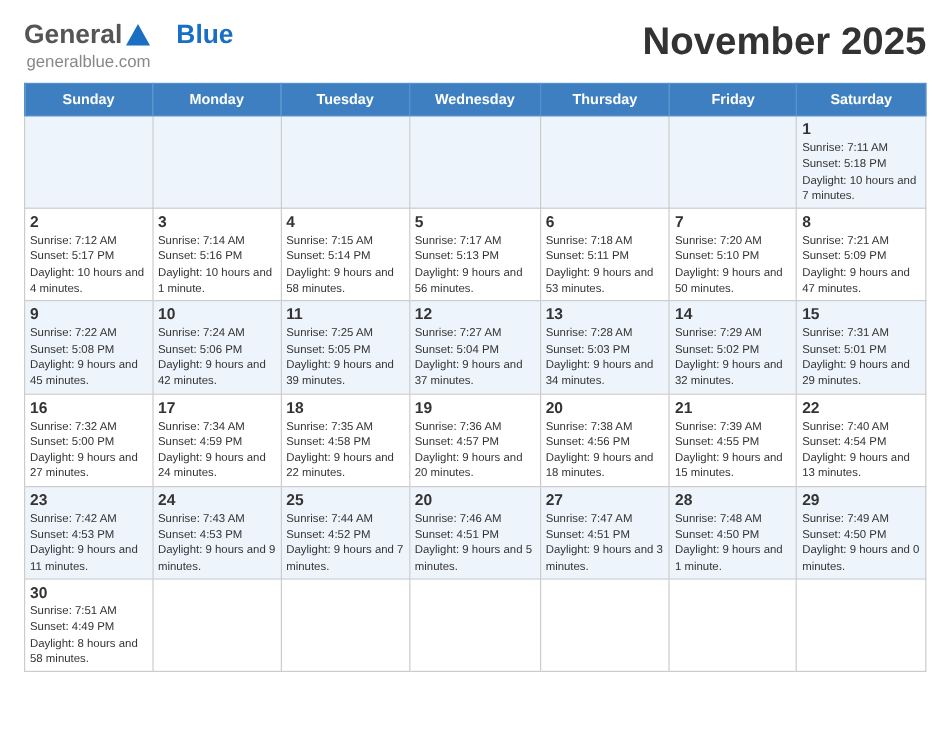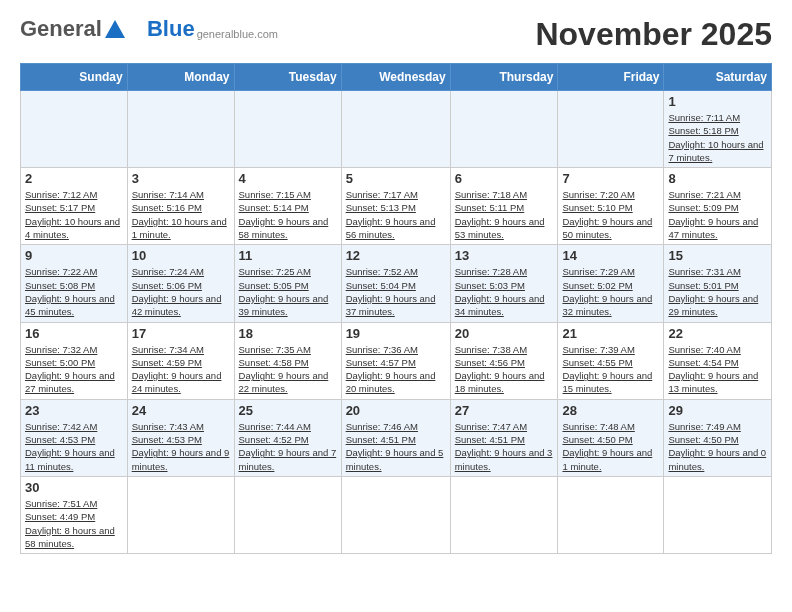--- a/index.html
+++ b/index.html
@@ -17,21 +17,21 @@
 
     .header {
       display: flex;
       justify-content: space-between;
       align-items: flex-start;
       margin-bottom: 10px;
     }
 
     .logo {
       display: flex;
-      flex-direction: row;
+      flex-direction: column;
       align-items: flex-start;
     }
 
     .logo-text {
       display: flex;
       align-items: center;
       font-size: 22px;
       font-weight: bold;
       color: #333;
     }
@@ -49,23 +49,23 @@
       width: 0;
       height: 0;
       border-left: 10px solid transparent;
       border-right: 10px solid transparent;
       border-bottom: 18px solid #1a6fc4;
       margin-left: 3px;
       margin-right: 1px;
     }
 
     .logo-subtitle {
-      font-size: 11px;
+      font-size: 14px;
       color: #888;
-      margin-top: 12px;
+      margin-top: 1px;
       margin-left: 2px;
     }
 
     .title-area {
       text-align: right;
       margin-left: 16px;
     }
 
     .calendar-title {
       font-size: 32px;
@@ -84,21 +84,21 @@
       border-collapse: collapse;
       border: 1px solid #ccc;
     }
 
     .calendar-table th {
       background-color: #3d7fc1;
       color: #fff;
       font-size: 12px;
       font-weight: bold;
       padding: 6px 4px;
-      text-align: right;
+      text-align: center;
       border: 1px solid #5591cc;
     }
 
     .calendar-table td {
       vertical-align: top;
       border: 1px solid #ccc;
       padding: 3px 4px;
       width: 113px;
       min-height: 70px;
       font-size: 10px;
@@ -111,21 +111,20 @@
       font-weight: bold;
       color: #333;
       display: block;
       margin-bottom: 2px;
     }
 
     .day-info {
       font-size: 9.5px;
       color: #333;
       line-height: 1.4;
-      text-decoration: underline;
     }
 
     .empty-cell {
       background: #f9f9f9;
     }
 
     .row-shaded td {
       background: #eef4fb;
     }
   </style>
@@ -234,21 +233,21 @@
 Daylight: 9 hours and 42 minutes.</div>
           </td>
           <td>
             <span class="day-number">11</span>
             <div class="day-info">Sunrise: 7:25 AM
 Sunset: 5:05 PM
 Daylight: 9 hours and 39 minutes.</div>
           </td>
           <td>
             <span class="day-number">12</span>
-            <div class="day-info">Sunrise: 7:52 AM
+            <div class="day-info">Sunrise: 7:27 AM
 Sunset: 5:04 PM
 Daylight: 9 hours and 37 minutes.</div>
           </td>
           <td>
             <span class="day-number">13</span>
             <div class="day-info">Sunrise: 7:28 AM
 Sunset: 5:03 PM
 Daylight: 9 hours and 34 minutes.</div>
           </td>
           <td>

